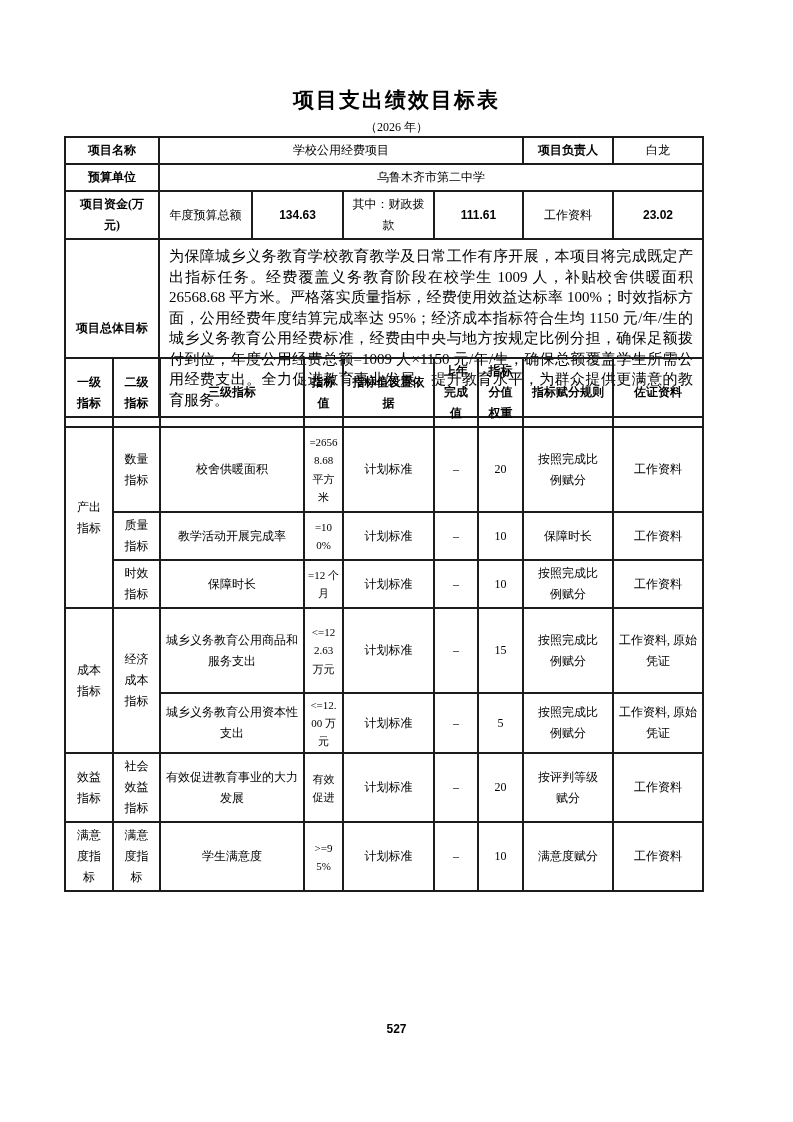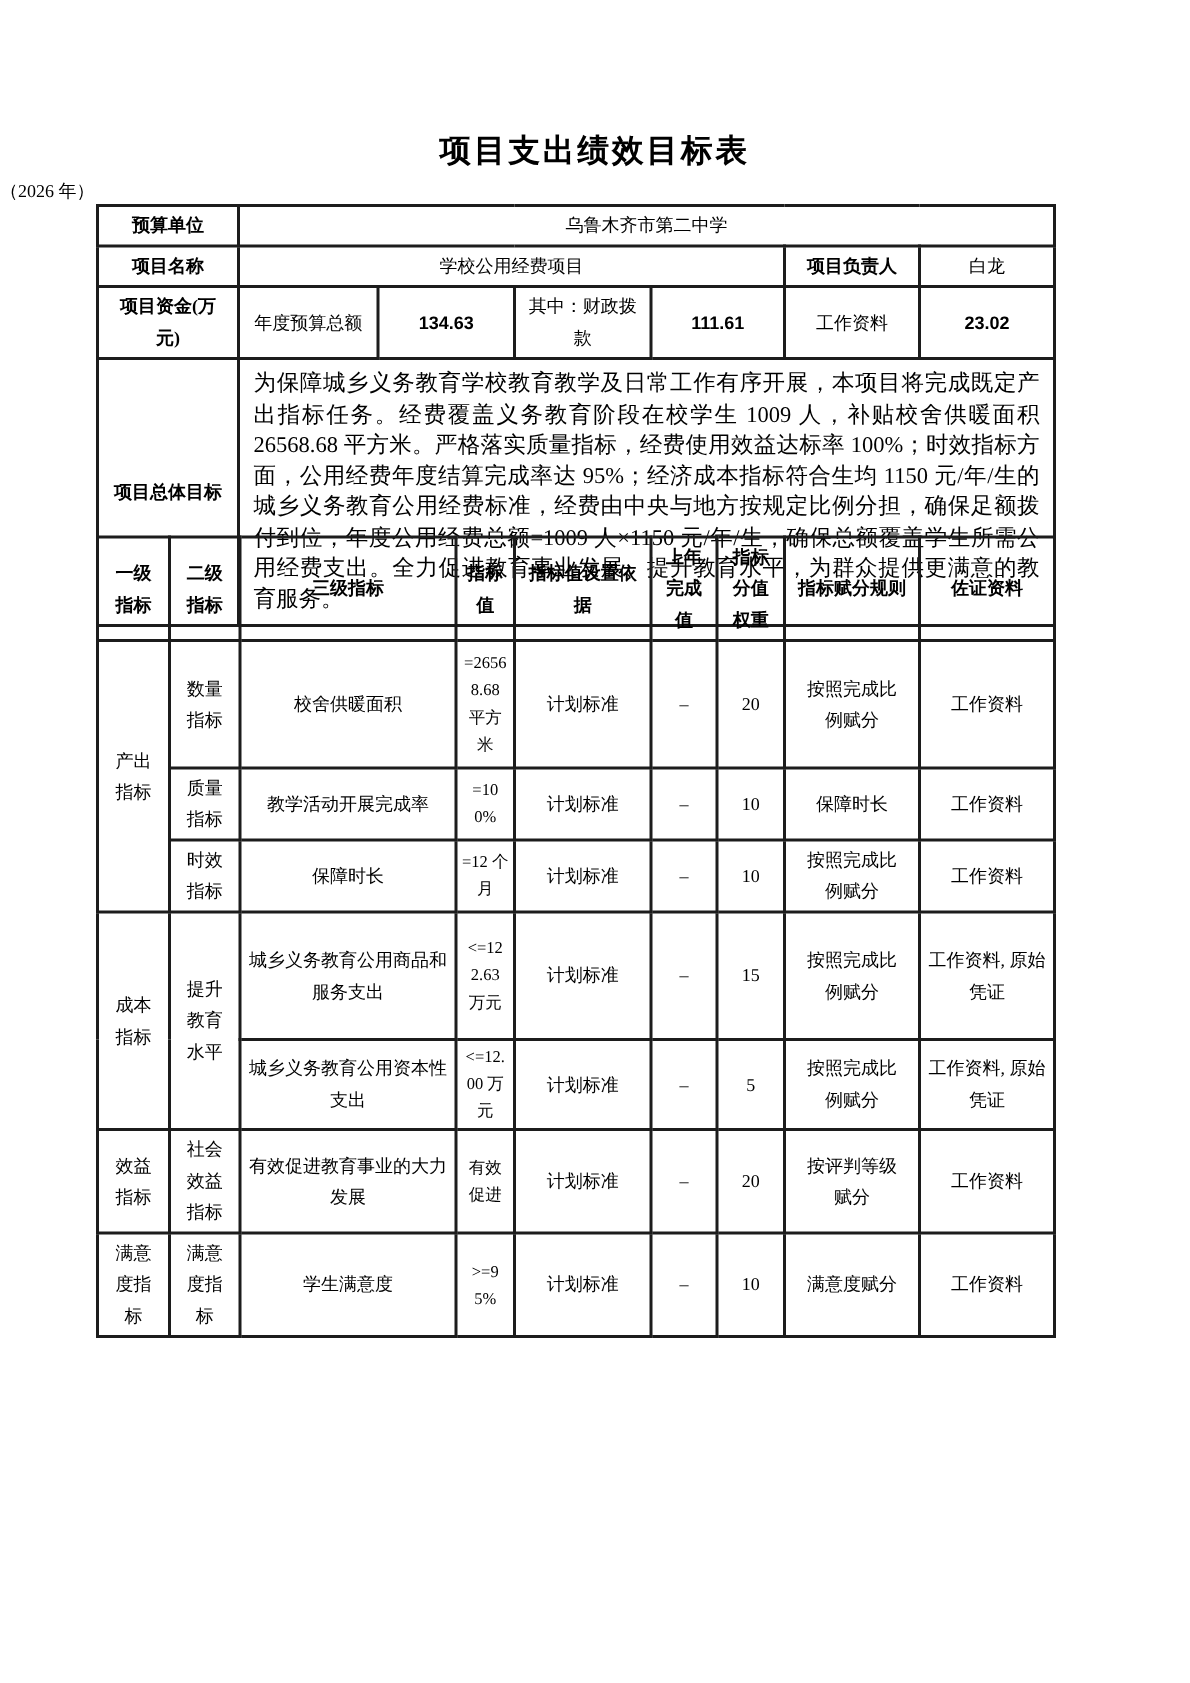--- a/index.html
+++ b/index.html
@@ -10,21 +10,21 @@
     color:#000;
   }
   .page { position:absolute; left:0; top:0; width:793px; height:1122px; background:#fff; overflow:hidden; }
 
   .title {
     position:absolute; top:86px; left:0; width:100%;
     text-align:center; font-size:21px; font-weight:bold; letter-spacing:2px;
   }
   .subtitle {
     position:absolute; top:119px; left:0; width:100%;
-    font-size:12px;
+    text-align:center; font-size:12px;
   }
 
   table {
     position:absolute; left:64px; width:638px;
     border-collapse:collapse; table-layout:fixed;
   }
   .t1 { top:136px; }
   .t2 { top:357px; }
 
   td, th {
@@ -83,28 +83,28 @@
       <col style="width:94px">
         <col style="width:93px">
         <col style="width:91px">
         <col style="width:91px">
         <col style="width:89px">
         <col style="width:90px">
         <col style="width:90px">
     </colgroup>
     <tbody>
       <tr class="rh27">
-        <td class="lbl">预算单位</td>
-        <td colspan="6">乌鲁木齐市第二中学</td>
-      </tr>
-      <tr class="rh27">
         <td class="lbl">项目名称</td>
         <td colspan="4">学校公用经费项目</td>
         <td class="lbl">项目负责人</td>
         <td>白龙</td>
+      </tr>
+      <tr class="rh27">
+        <td class="lbl">预算单位</td>
+        <td colspan="6">乌鲁木齐市第二中学</td>
       </tr>
       <tr class="rh45">
         <td class="lbl">项目资金(万元)</td>
         <td>年度预算总额</td>
         <td class="num">134.63</td>
         <td>其中：财政拨款</td>
         <td class="num">111.61</td>
         <td>工作资料</td>
         <td class="num">23.02</td>
       </tr>
@@ -169,21 +169,21 @@
         <td class="val">=12 个月</td>
         <td>计划标准</td>
         <td>–</td>
         <td>10</td>
         <td class="rule">按照完成比例赋分</td>
         <td>工作资料</td>
       </tr>
 
       <tr class="rh85">
         <td rowspan="2" class="c12">成本指标</td>
-        <td rowspan="2" class="c12">提升教育水平</td>
+        <td rowspan="2" class="c12">经济成本指标</td>
         <td>城乡义务教育公用商品和服务支出</td>
         <td class="val">&lt;=122.63 万元</td>
         <td>计划标准</td>
         <td>–</td>
         <td>15</td>
         <td class="rule">按照完成比例赋分</td>
         <td>工作资料, 原始凭证</td>
       </tr>
 
       <tr class="rh60">
@@ -215,14 +215,15 @@
         <td class="val">&gt;=95%</td>
         <td>计划标准</td>
         <td>–</td>
         <td>10</td>
         <td class="rule">满意度赋分</td>
         <td>工作资料</td>
       </tr>
     </tbody>
   </table>
 
+  <div class="pagenum">527</div>
 
 </div>
 
 </body></html>

